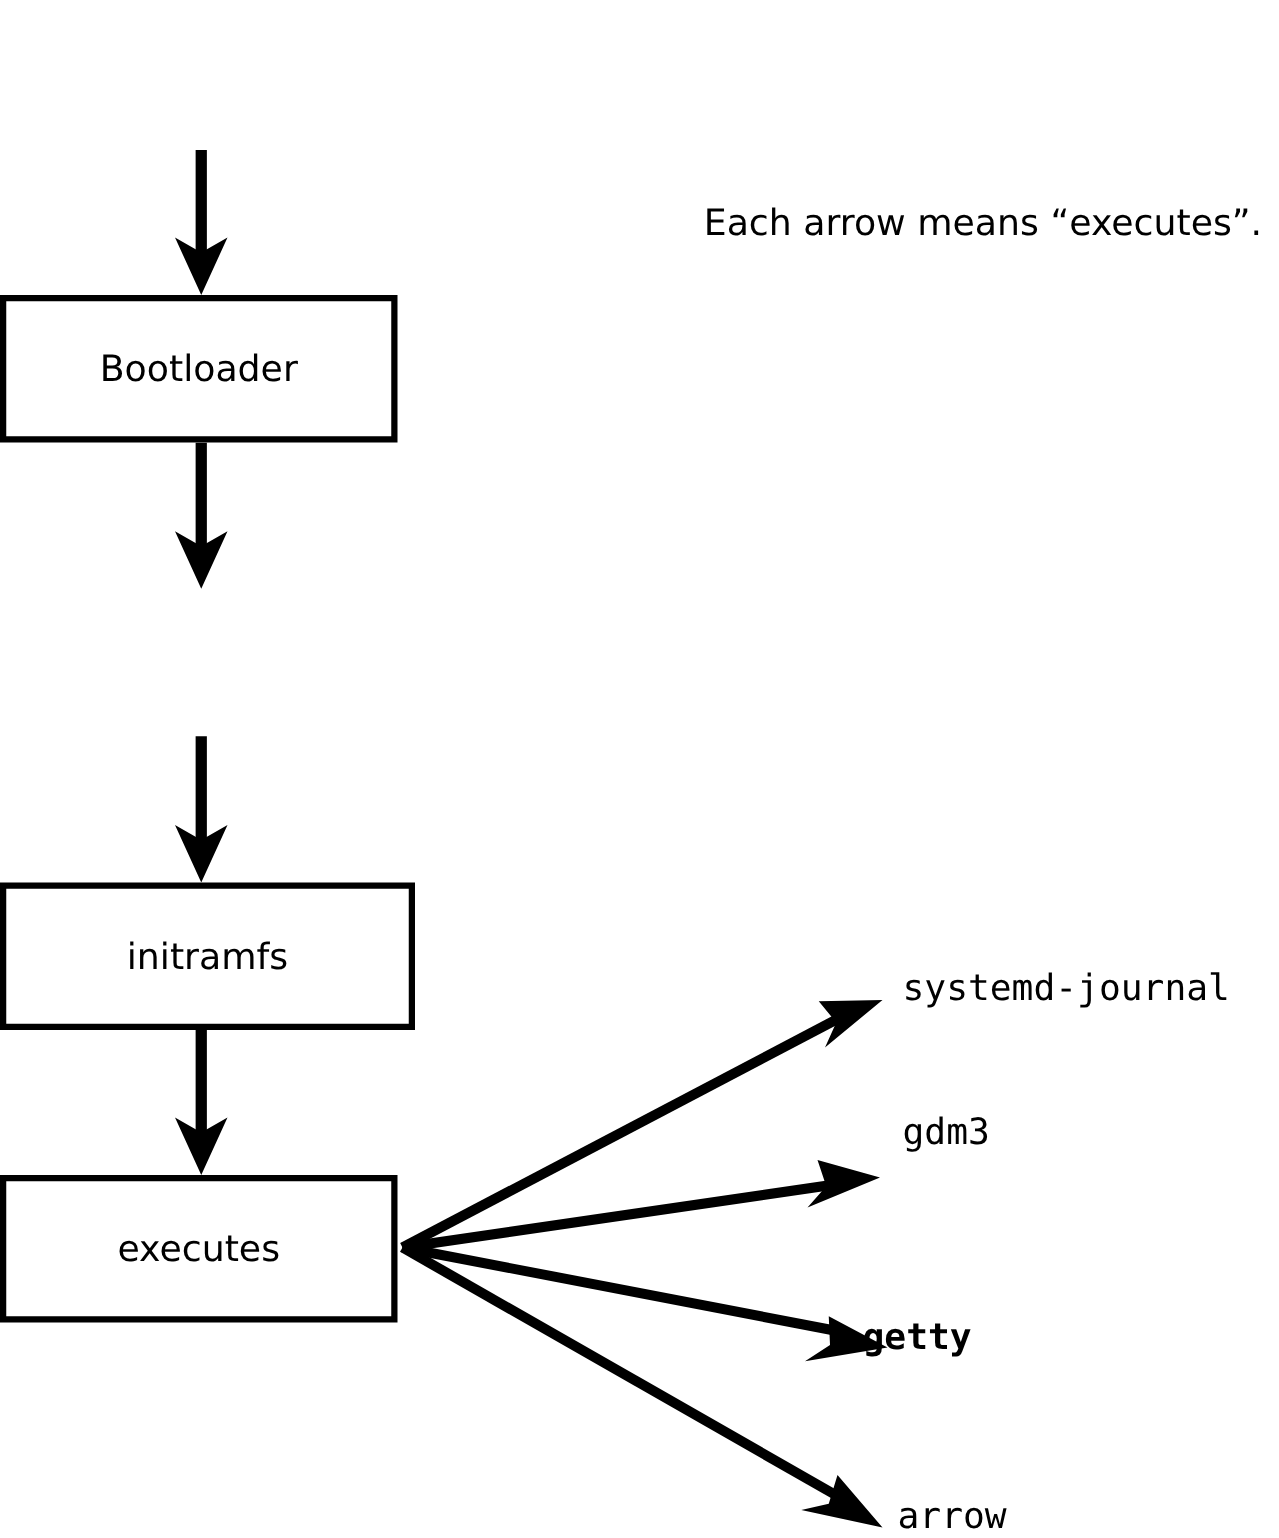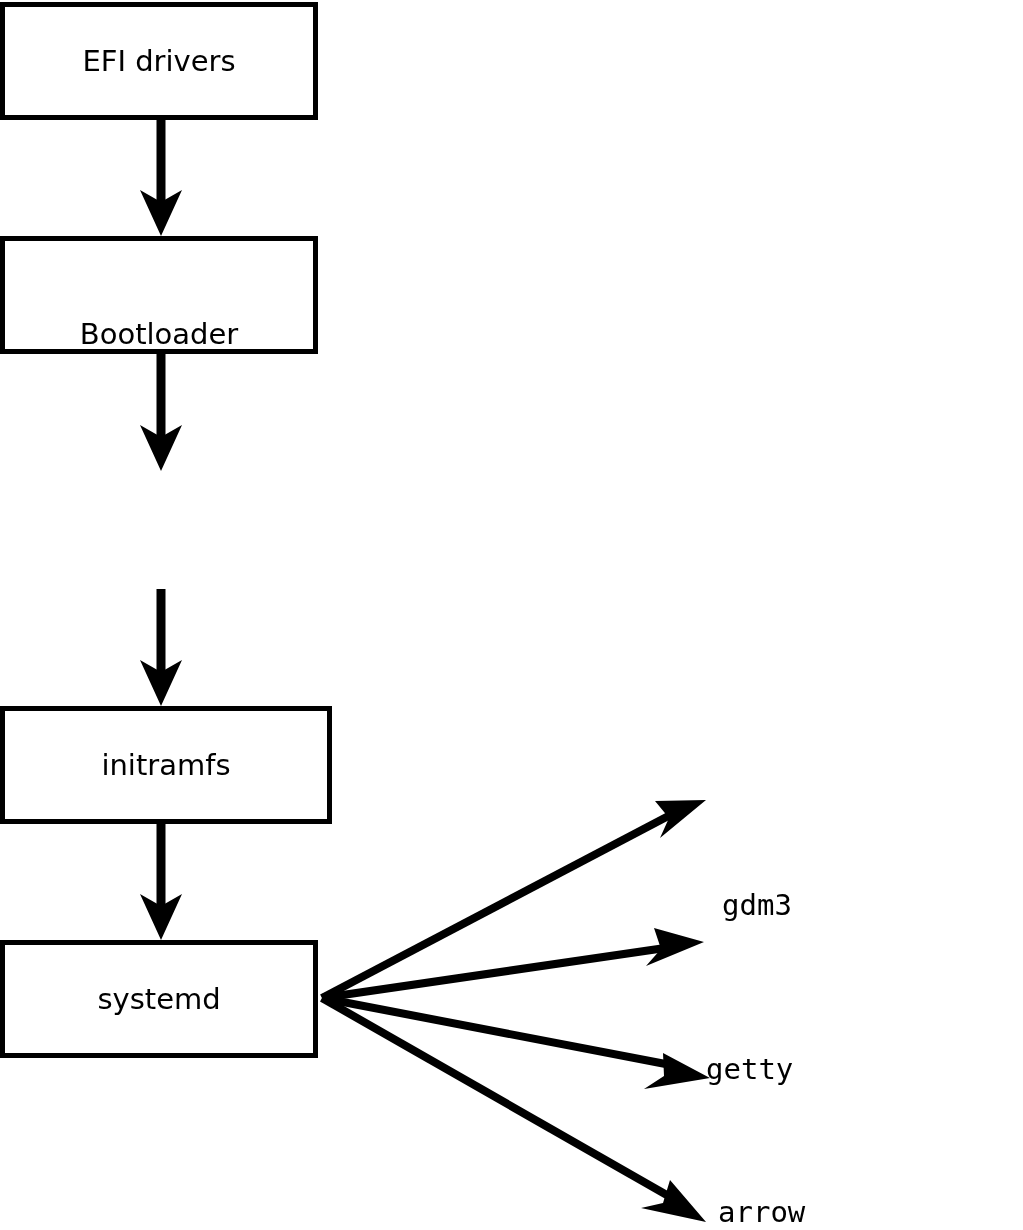--- a/index.html
+++ b/index.html
@@ -96,38 +96,37 @@
     <g>
       <line x1="322" y1="998" x2="676" y2="1066" stroke="#000000" stroke-width="8"></line>
       <path d="M 710 1078 L 663 1053 L 664 1076 L 644 1089 Z" fill="#000000"></path>
     </g>
     <g>
       <line x1="322" y1="998" x2="672" y2="1198" stroke="#000000" stroke-width="8"></line>
       <path d="M 706 1222 L 670 1180 L 663 1203 L 641 1208 Z" fill="#000000"></path>
     </g>
   </svg>
 
-  <div class="node-box" style="left:0px; top:2px; width:318px; height:118px;">
-    <span class="node-label">EFI drivers</span>
-  </div>
 
-  <div class="node-box" style="left:0px; top:236px; width:318px; height:118px;align-items:flex-end;">
+  <div class="node-box" style="left:0px; top:236px; width:318px; height:118px;">
     <span class="node-label">Bootloader</span>
   </div>
 
 
   <div class="node-box" style="left:0px; top:706px; width:332px; height:118px;">
     <span class="node-label">initramfs</span>
   </div>
 
   <div class="node-box" style="left:0px; top:940px; width:318px; height:118px;">
-    <span class="node-label">systemd</span>
+    <span class="node-label">executes</span>
   </div>
 
+  <div class="leaf-label" style="left:722px; top:776px;">systemd-journal</div>
 
   <div class="leaf-label" style="left:722px; top:891px;">gdm3</div>
 
-  <div class="leaf-label" style="left:706px; top:1055px;">getty</div>
+  <div class="leaf-label" style="left:690px; top:1055px;font-weight:bold;">getty</div>
 
   <div class="leaf-label" style="left:718px; top:1198px;">arrow</div>
 
+  <div class="legend-note" style="left:563px; top:164px;">Each arrow means “executes”.</div>
 
 </div>
 
 </body></html>

